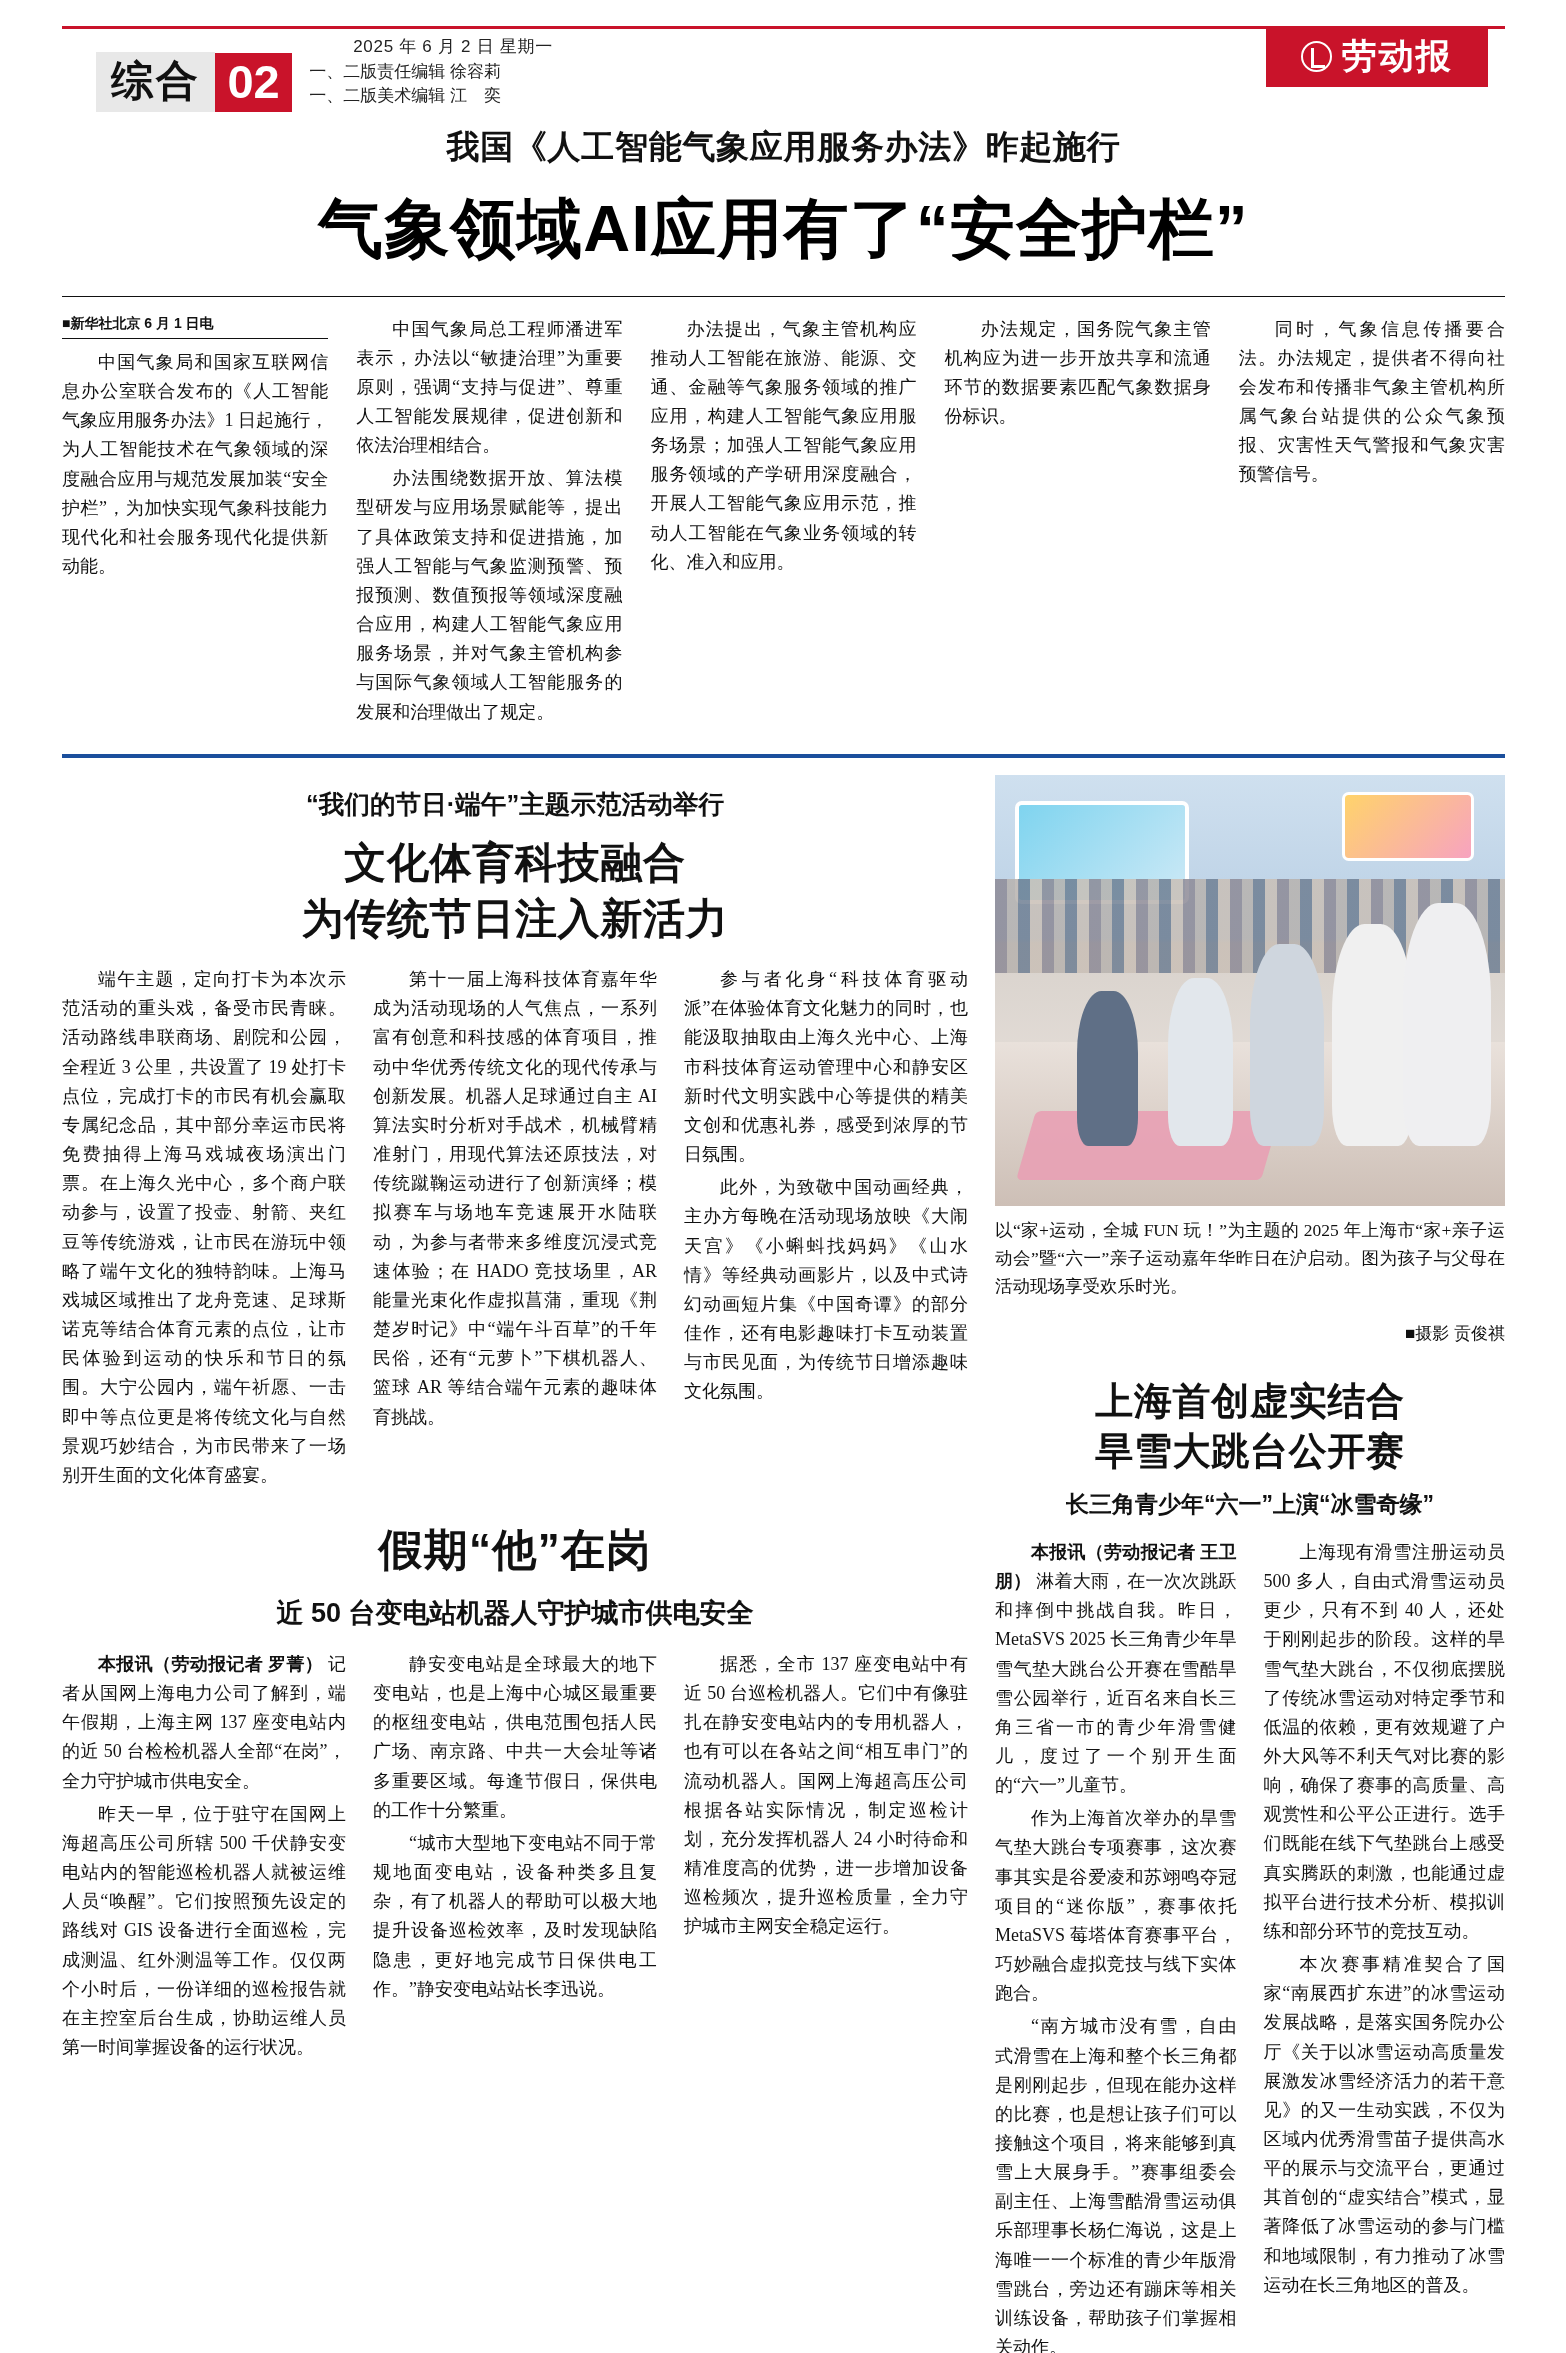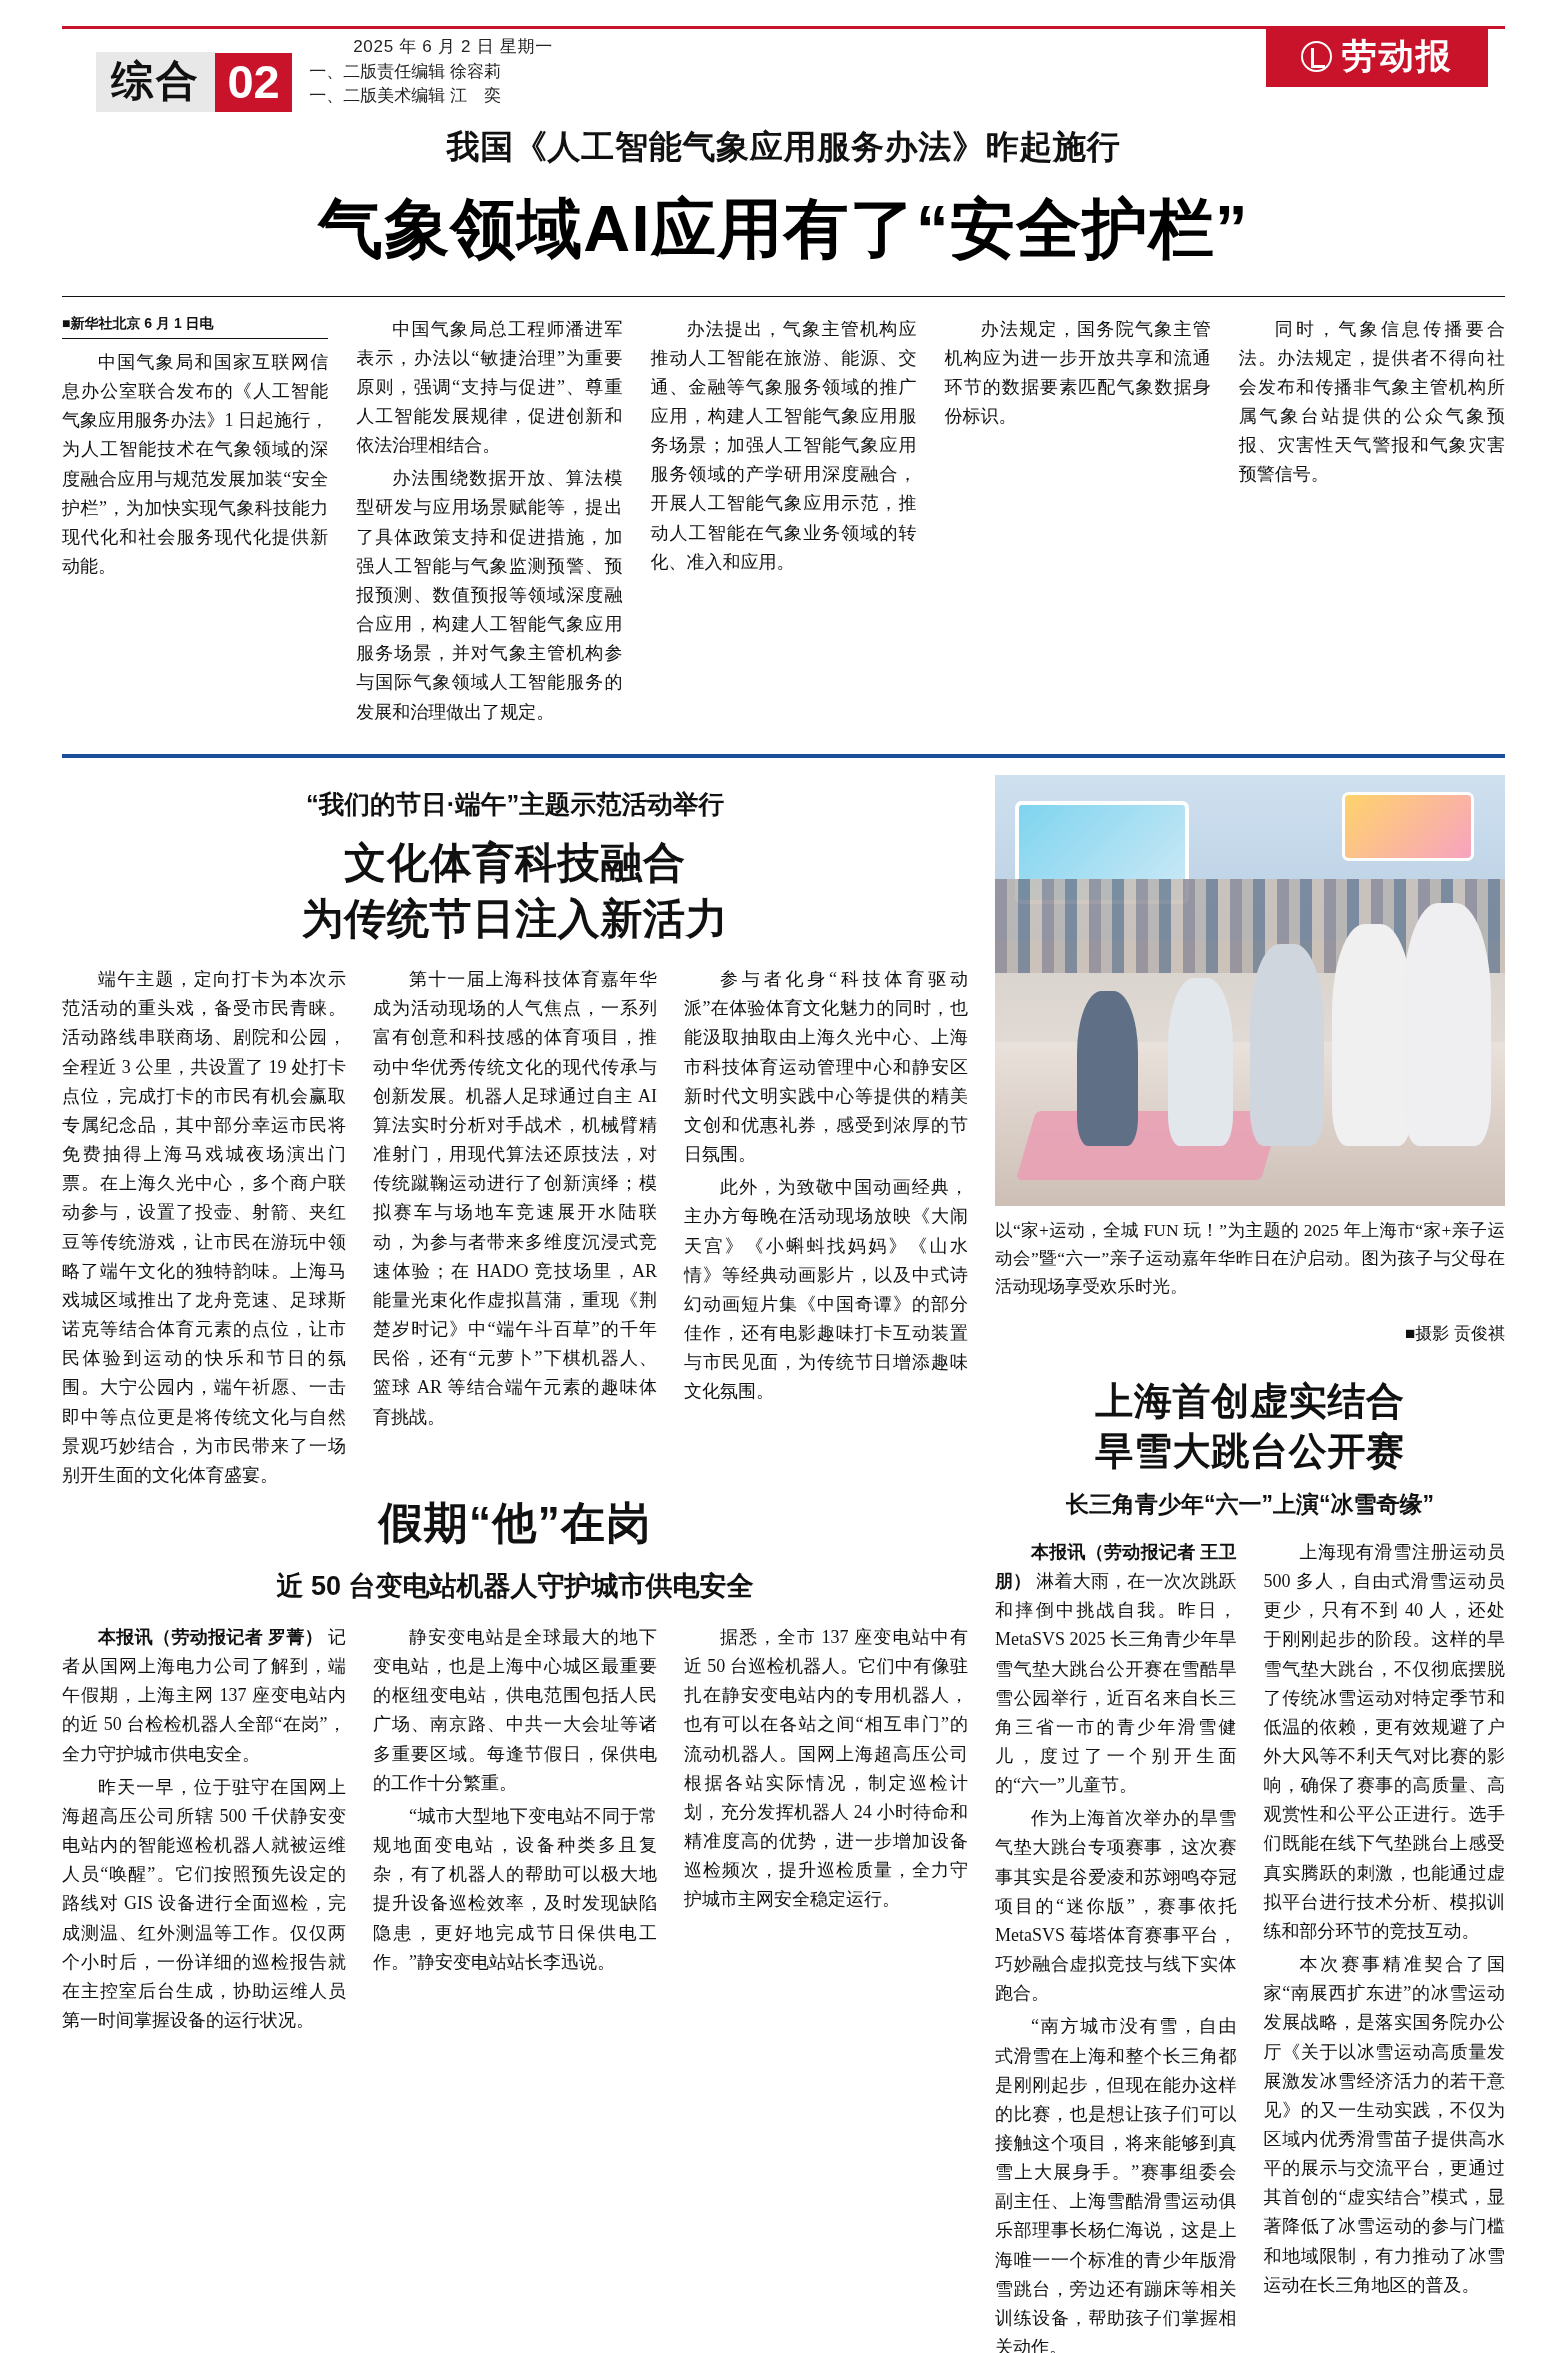--- a/index.html
+++ b/index.html
@@ -264,21 +264,21 @@
     margin-top: 13.5px;
   }
   .cols2 {
     display: grid;
     grid-template-columns: repeat(2, 1fr);
     column-gap: 27px;
     margin-top: 17.5px;
   }
 
   
-  .bl-head { text-align: center; }
+  .bl-head { text-align: center; margin-top: 27px; }
   .bl-title {
     font-family: "Liberation Sans", sans-serif;
     font-weight: bold;
     font-size: 44px;
     letter-spacing: 1.3px;
   }
   .bl-sub {
     font-family: "Liberation Sans", sans-serif;
     font-weight: bold;
     font-size: 27px;

